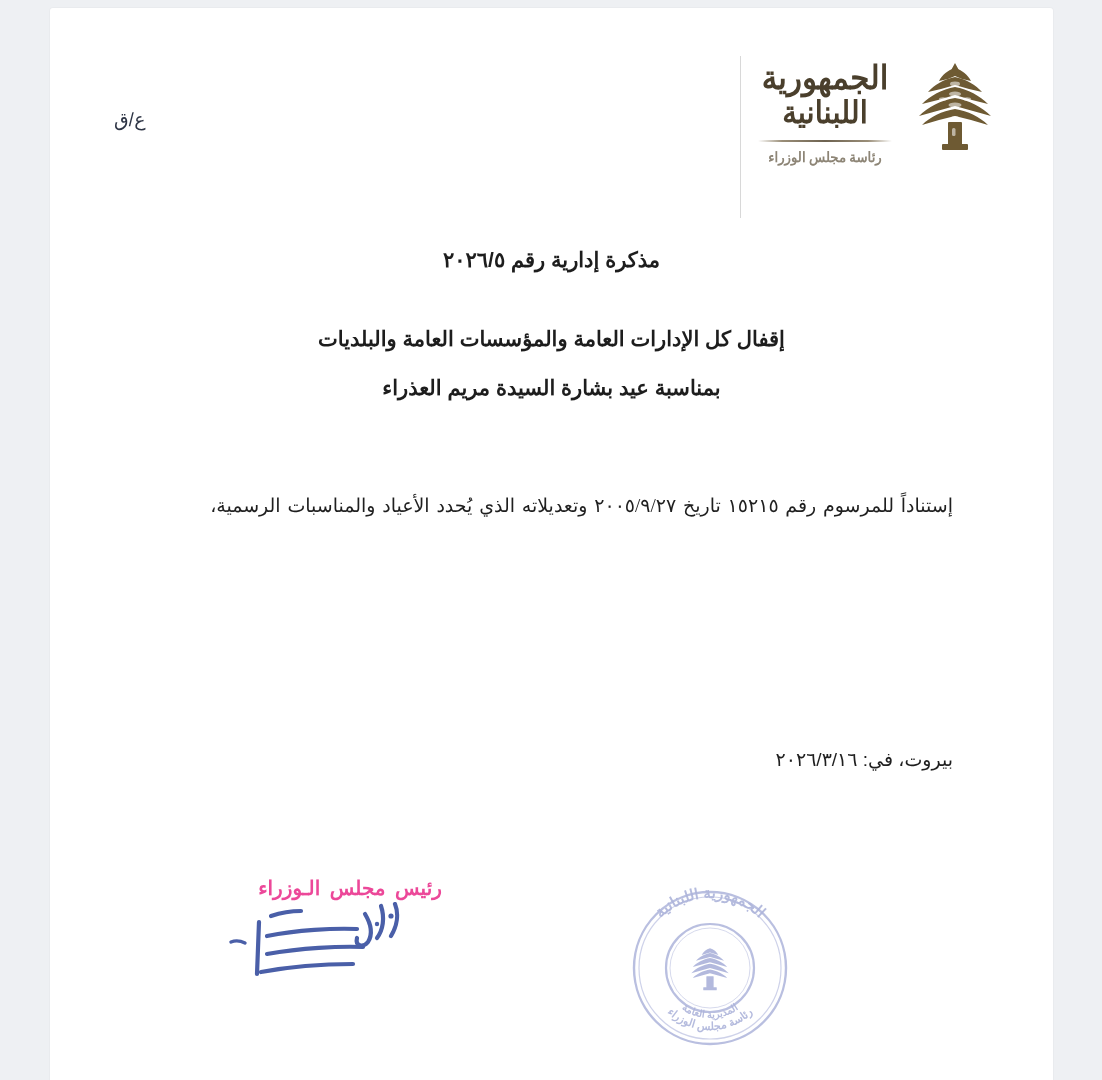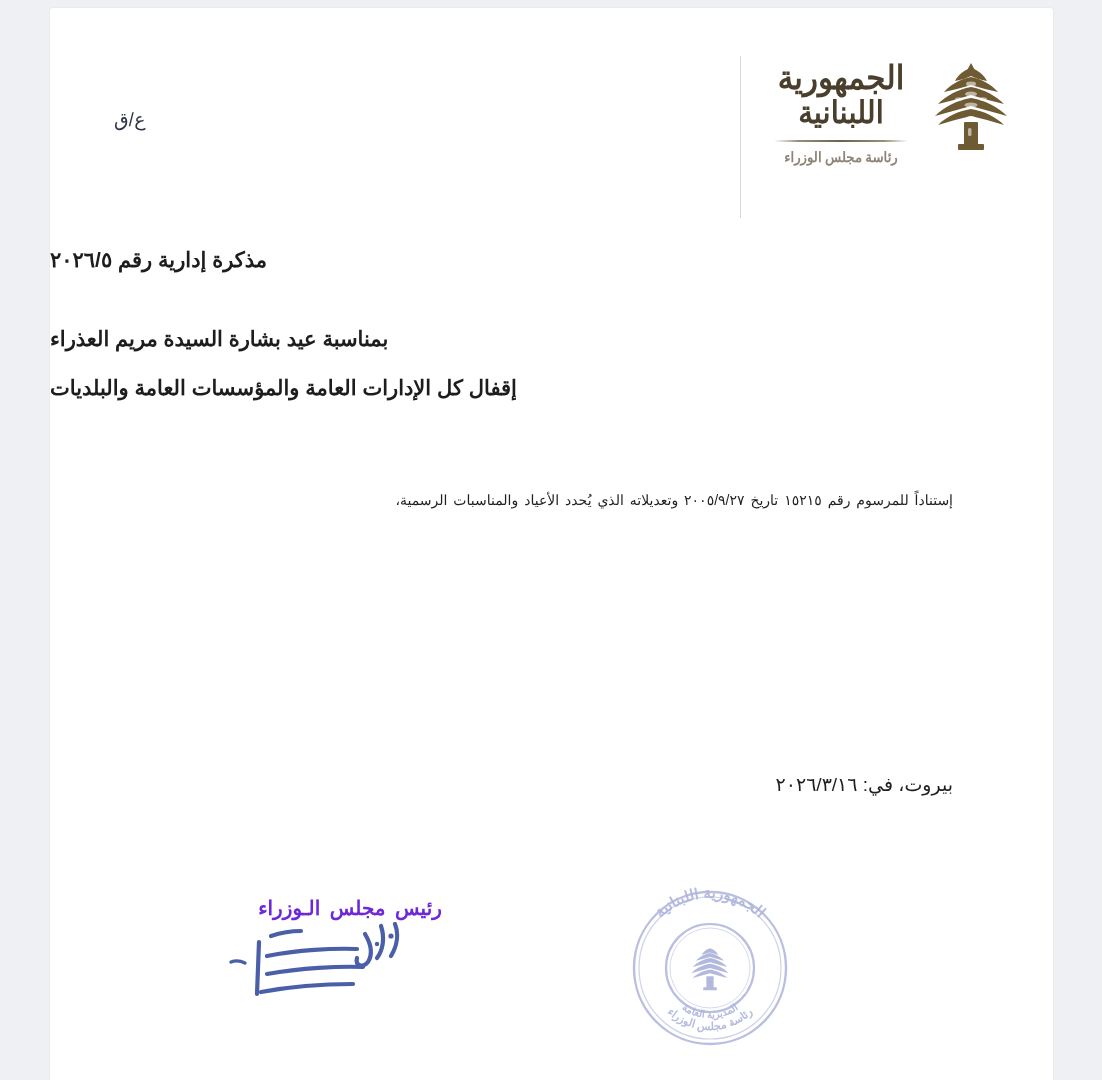--- a/index.html
+++ b/index.html
@@ -52,21 +52,21 @@
   .letterhead {
     position: absolute;
     left: 690px;
     top: 48px;
     width: 268px;
     height: 162px;
     display: flex;
     flex-direction: row-reverse;
     align-items: flex-start;
     border-left: 1px solid #d8d8d8;
-    padding-left: 16px;
+    padding-left: 0;
   }
   .letterhead-text {
     width: 168px;
     padding-top: 6px;
     text-align: center;
   }
   .lh-line {
     display: block;
     color: #4a3f2c;
     font-family: "Liberation Serif", serif;
@@ -106,21 +106,21 @@
     display: flex;
     justify-content: center;
   }
 
   
   .title-block {
     position: absolute;
     left: 0;
     right: 0;
     top: 240px;
-    text-align: left;
+    text-align: center;
     color: #1d1d1d;
   }
   .doc-no {
     font-family: "Liberation Sans", sans-serif;
     font-size: 21px;
     font-weight: 700;
     letter-spacing: 0px;
     margin-bottom: 42px;
   }
   .doc-subject {
@@ -132,57 +132,55 @@
   .doc-subject span { display: block; }
 
   
   .body-wrap {
     position: absolute;
     left: 110px;
     right: 100px;
     top: 478px;
   }
   .para {
-    font-family: Liberation Sans, sans-serif;
-    font-size: 14px;
+    font-family: Liberation Serif, serif;
+    font-size: 19px;
     line-height: 2.1;
     color: #1f1f1f;
     text-align: justify;
     text-align-last: right;
     margin: 0 0 52px 0;
     word-spacing: 2px;
   }
 
   
   .date-line {
     position: absolute;
     top: 740px;
     right: 100px;
     font-family: "Liberation Sans", sans-serif;
     font-size: 19px;
     color: #1f1f1f;
-    margin-top: 25px;
   }
 
   
   .sign-block {
     position: absolute;
     left: 155px;
     top: 868px;
     width: 290px;
     text-align: center;
   }
   .sign-title {
     font-family: "Liberation Sans", sans-serif;
     font-size: 20px;
     font-weight: 700;
-    color: #6d28d9;
+    color: #ec4899;
     letter-spacing: 2px;
     word-spacing: 4px;
-    margin-top: 20px;
   }
   .sign-scribble {
     position: relative;
     height: 78px;
     margin-top: 2px;
   }
   .sign-name {
     font-family: "Liberation Sans", sans-serif;
     font-size: 21px;
     font-weight: 700;
@@ -241,22 +239,22 @@
             <rect x="38" y="68" width="3.5" height="8" rx="1.5"></rect>
           </g>
         </svg>
       </div>
 
     </div>
 
     <div class="title-block">
       <div class="doc-no">مذكرة إدارية رقم ٢٠٢٦/٥</div>
       <div class="doc-subject">
+        <span>إقفال كل الإدارات العامة والمؤسسات العامة والبلديات</span>
         <span>بمناسبة عيد بشارة السيدة مريم العذراء</span>
-        <span>إقفال كل الإدارات العامة والمؤسسات العامة والبلديات</span>
       </div>
     </div>
 
     <div class="body-wrap">
       <p class="para">إستناداً للمرسوم رقم ١٥٢١٥ تاريخ ٢٠٠٥/٩/٢٧ وتعديلاته الذي يُحدد الأعياد والمناسبات الرسمية،</p>
     </div>
 
     <div class="date-line">بيروت، في: ٢٠٢٦/٣/١٦</div>
 
     <div class="sign-block">

